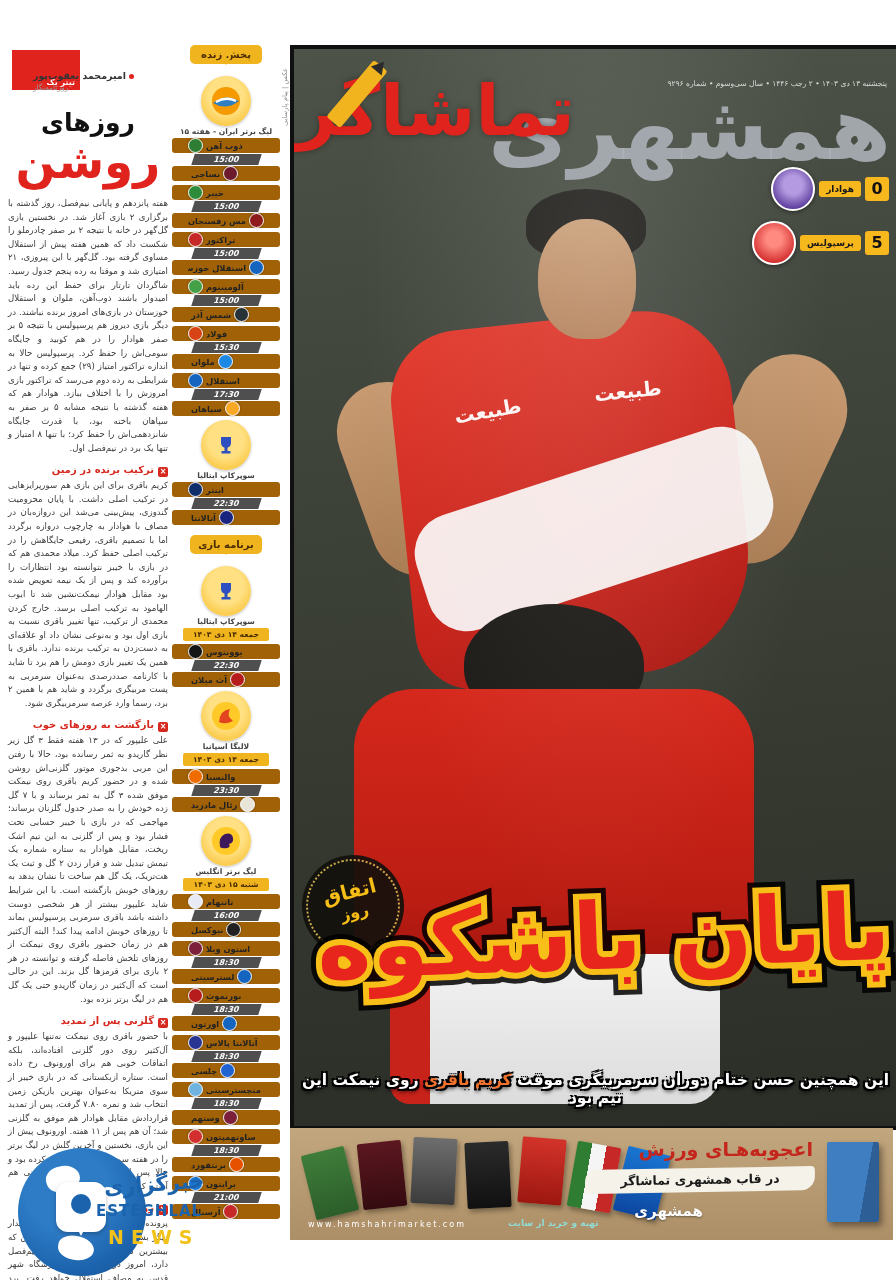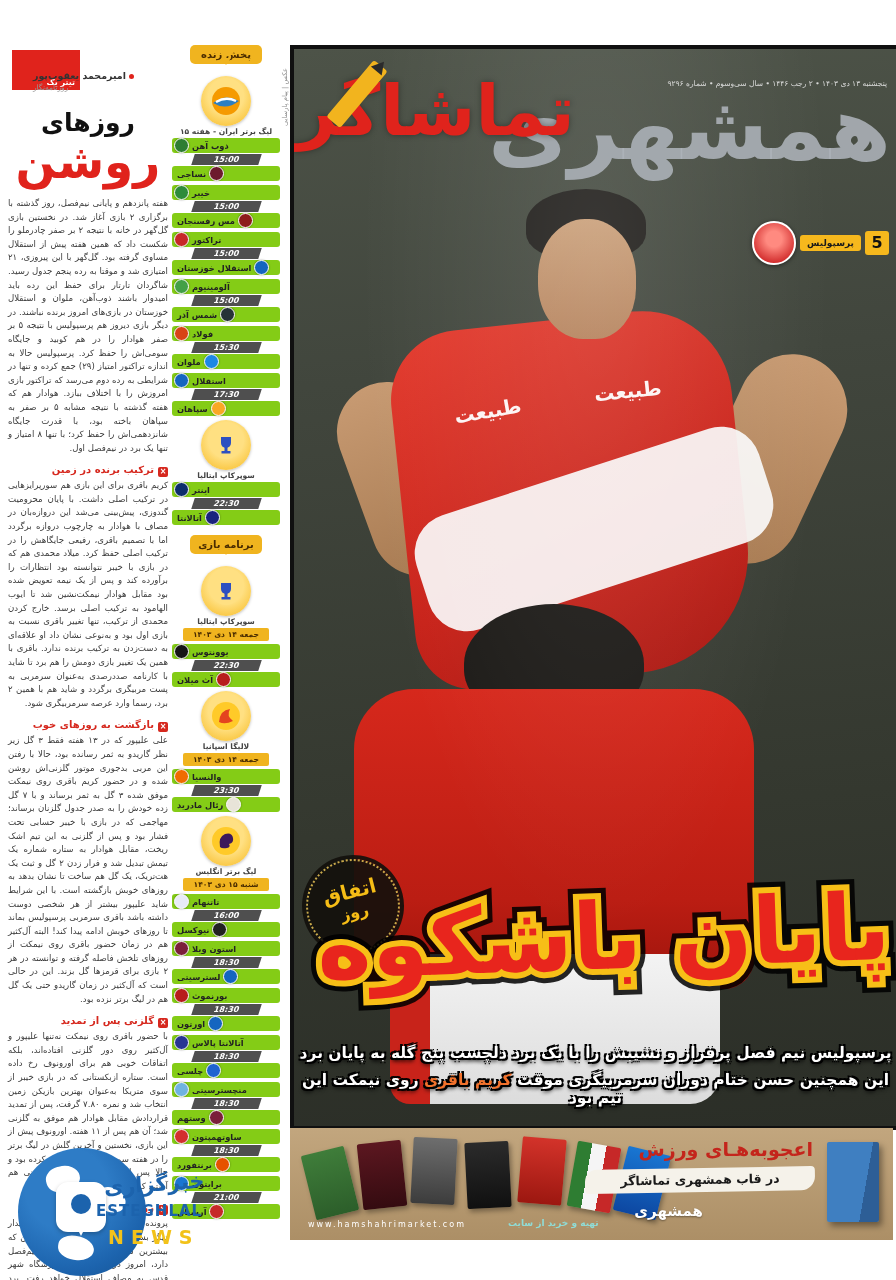--- a/index.html
+++ b/index.html
@@ -45,21 +45,21 @@
   .ybadge::after{content:"";position:absolute;left:50%;bottom:-6px;margin-left:-5px;
           border:5px solid transparent;border-top:7px solid #f0b41f;}
   .lg{position:relative;width:50px;height:50px;margin:2px auto 1px auto;border-radius:50%;
       background:radial-gradient(circle at 50% 40%,#ffe082 0 45%,#f6b81d 100%);
       box-shadow:0 1px 3px rgba(0,0,0,.25);}
   .lg svg{position:absolute;left:9px;top:9px;}
   .cap{font-size:7.6px;font-weight:bold;color:#444;margin-bottom:2px;}
   .datebar{width:86px;margin:1px auto 3px auto;background:#f0b41f;border-radius:2px;
            font-size:7.6px;font-weight:bold;color:#4a2c00;padding:2px 0;text-align:center;}
   .fx{position:relative;width:100%;margin-bottom:4px;}
-  .fx .row{display:flex;align-items:center;height:15px;background:#84cc16;border-radius:3px;margin:1px 0;padding:0 2px;}
+  .fx .row{display:flex;align-items:center;height:15px;background:#a16207;border-radius:3px;margin:1px 0;padding:0 16px;}
   .fx .row.r1{justify-content:flex-end;}
   .fx .row.r2{justify-content:flex-end;}
   .fx .nm{font-size:8.3px;font-weight:bold;color:#222;padding:0 3px;white-space:nowrap;overflow:hidden;}
   .blip{flex:0 0 13px;width:13px;height:13px;border-radius:50%;border:1.5px solid #fff;
         box-shadow:0 0 2px rgba(0,0,0,.4);}
   .tmbar{width:62%;margin:0 auto;height:11px;background:#4f4f4f;transform:skewX(-18deg);
          color:#fff;font-size:8px;font-weight:bold;line-height:11px;text-align:center;}
 
   
   #photo{left:290px;top:45px;width:603px;height:1077px;border:4px solid #101010;
@@ -432,37 +432,41 @@
   <span class="spon s2">طبیعت</span>
   <div class="glow"></div>
 
   <div class="dateline">پنجشنبه ۱۳ دی ۱۴۰۳ • ۲ رجب ۱۴۴۶ • سال سی‌وسوم • شماره ۹۲۹۶</div>
   <div class="mast-gray">همشهری</div>
   <div class="mast-red">
     <div class="pencil"></div>
     <span>تماشاگر</span>
   </div>
 
+  <div class="score-row" style="top:118px">
+    <div class="club purple"></div>
+    <div class="pill">هوادار</div>
+    <div class="sc">0</div>
+  </div>
   <div class="score-row" style="top:172px">
     <div class="club red"></div>
     <div class="pill">پرسپولیس</div>
     <div class="sc">5</div>
   </div>
 
   <div class="badge-day">
     <div class="l1">اتفاق</div>
     <div class="l2">روز</div>
   </div>
   <svg class="headline-svg" viewBox="0 0 603 210">
     <g transform="rotate(-2 300 110)">
       <text x="310" y="130" text-anchor="middle" font-size="92" font-weight="900" stroke="#000" stroke-width="22" fill="#000" opacity="0.85">پایان باشکوه</text>
       <text x="310" y="130" text-anchor="middle" font-size="92" font-weight="900" stroke="#f7bf17" stroke-width="12" paint-order="stroke" fill="#e8251d">پایان باشکوه</text>
     </g>
   </svg>
-  <div class="subs sub1">پرسپولیس نیم فصل پرفراز و نشیبش را با یک برد دلچسب پنج گله به پایان برد</div>
   <div class="subs sub2"><span>این همچنین حسن ختام دوران سرمربیگری موقت </span><span class="hl">کریم باقری</span><span> روی نیمکت این تیم بود</span></div>
 </div>
 
 <div id="ad" class="abs">
   <div class="book bk1"></div>
   <div class="book bk2"></div>
   <div class="book bk3"></div>
   <div class="book bk4"></div>
   <div class="book bk5"></div>
   <div class="book bk6"></div>

